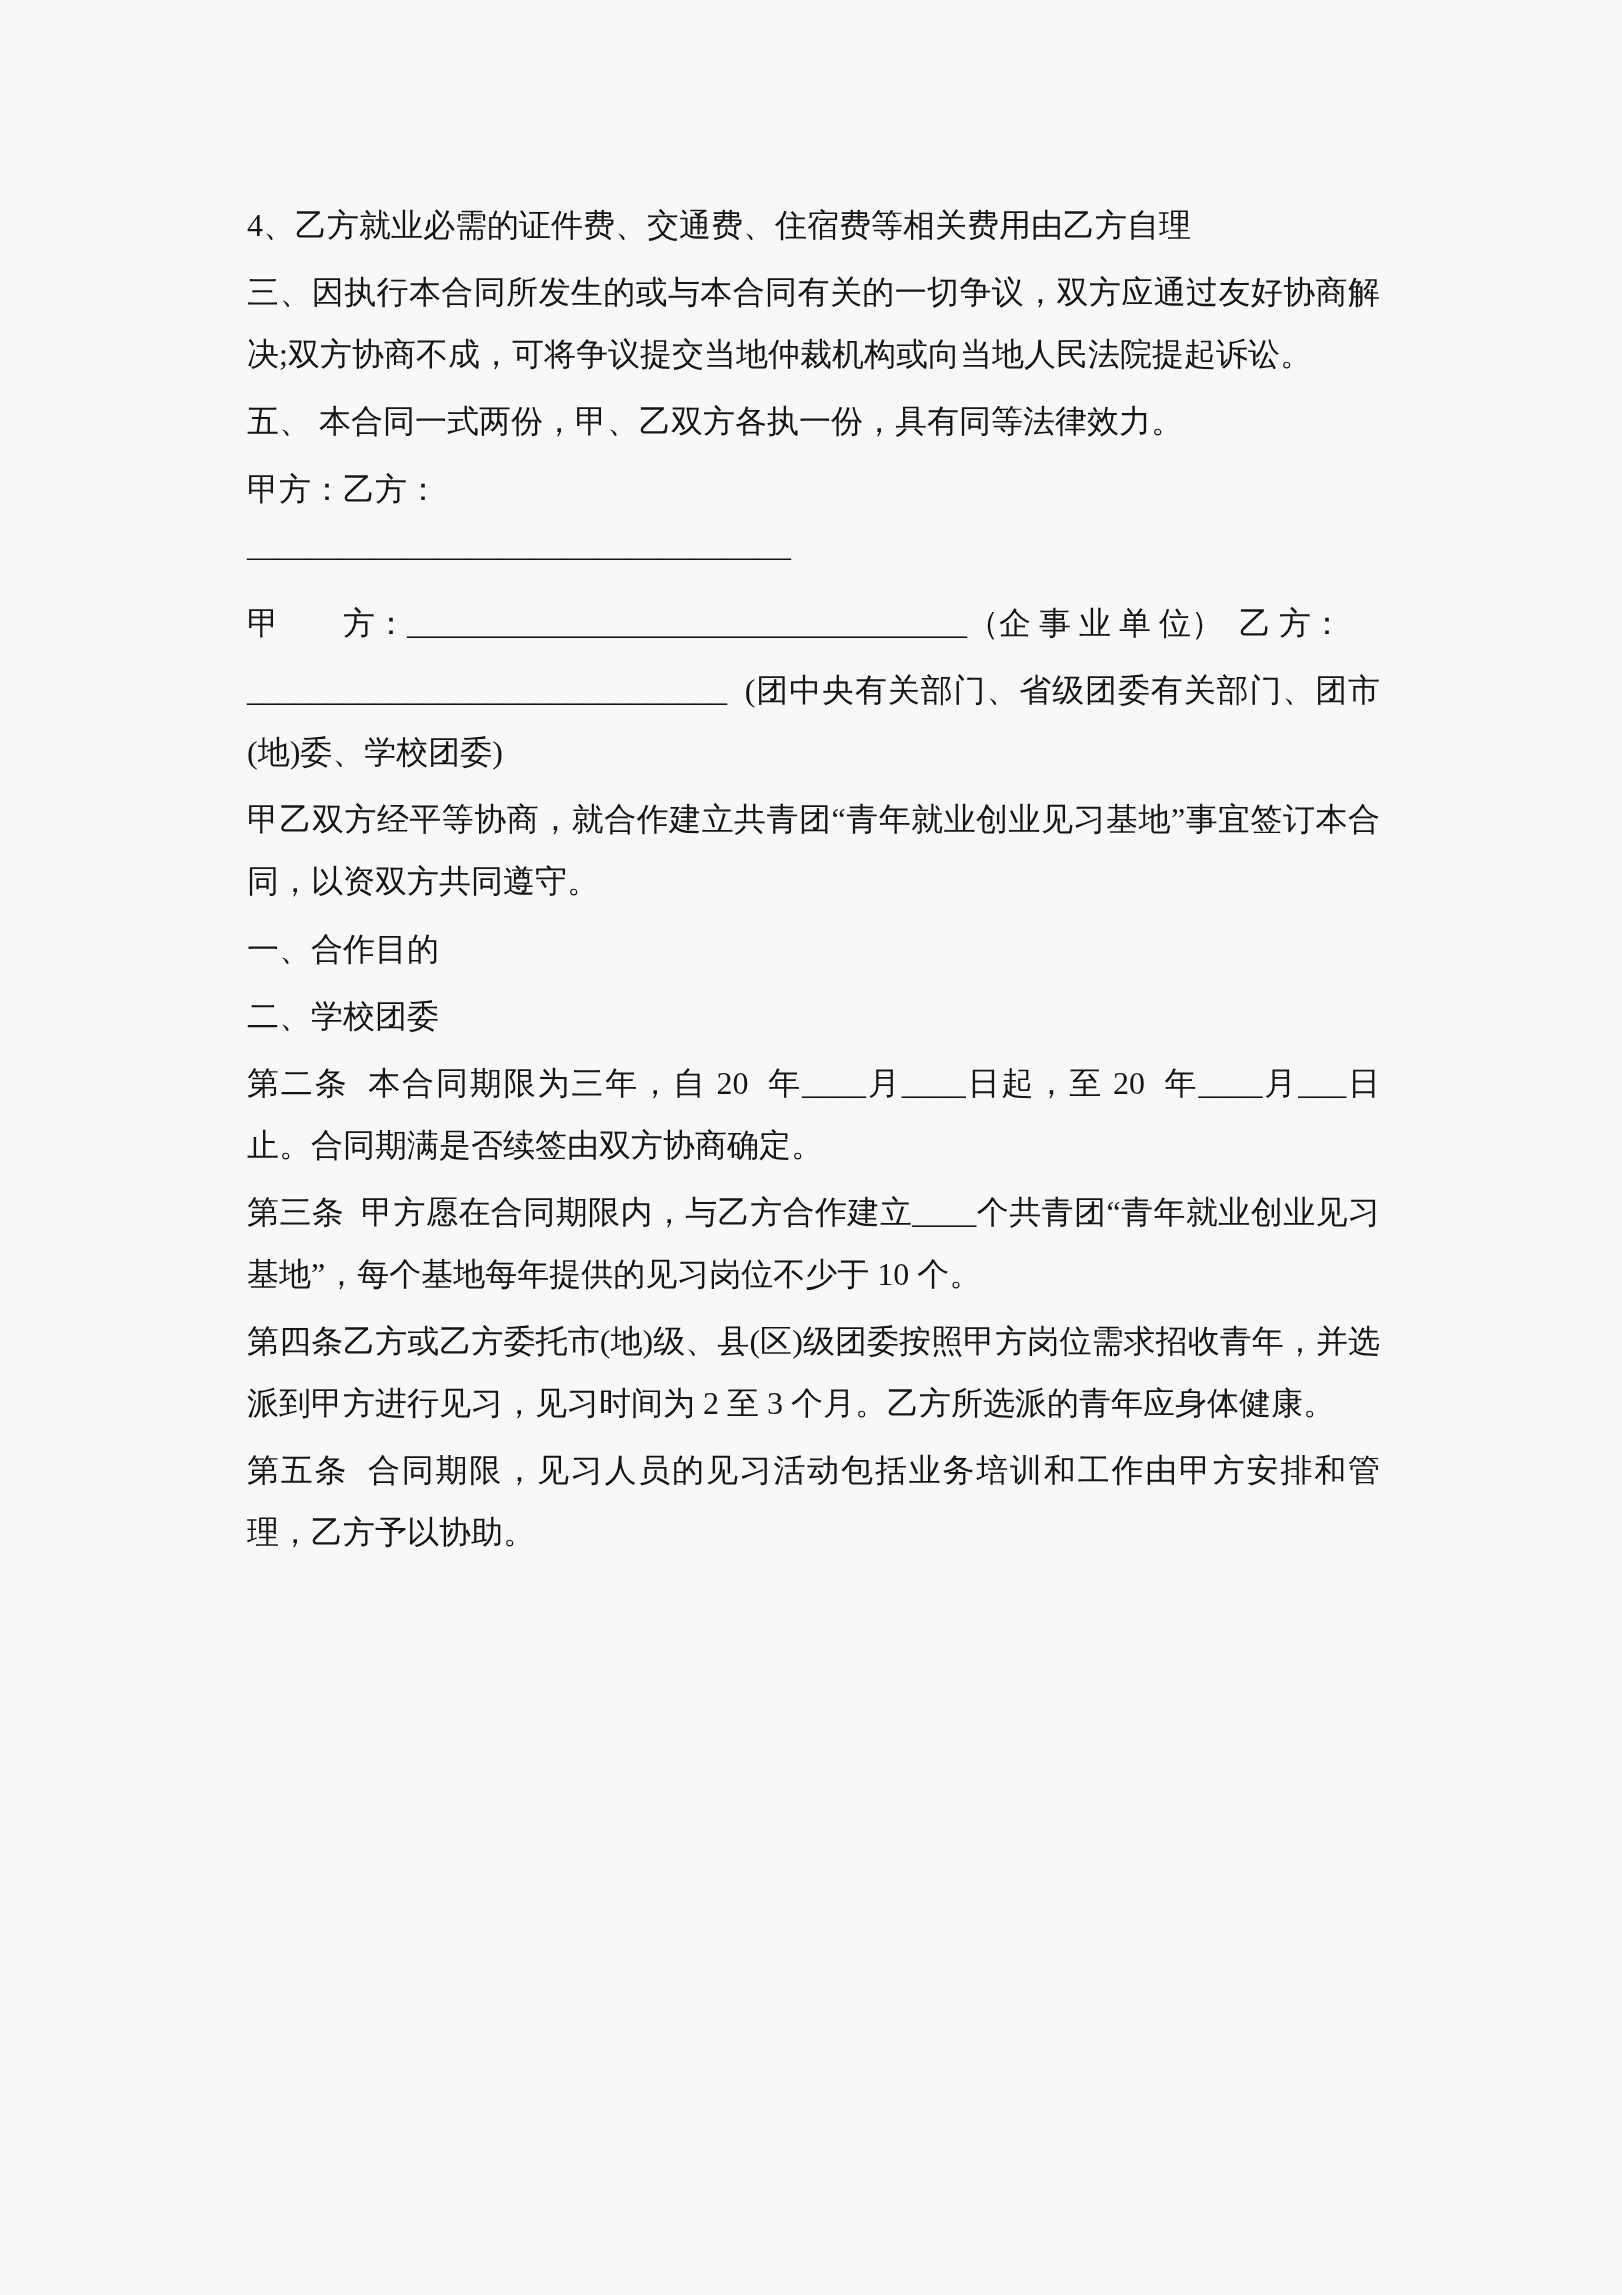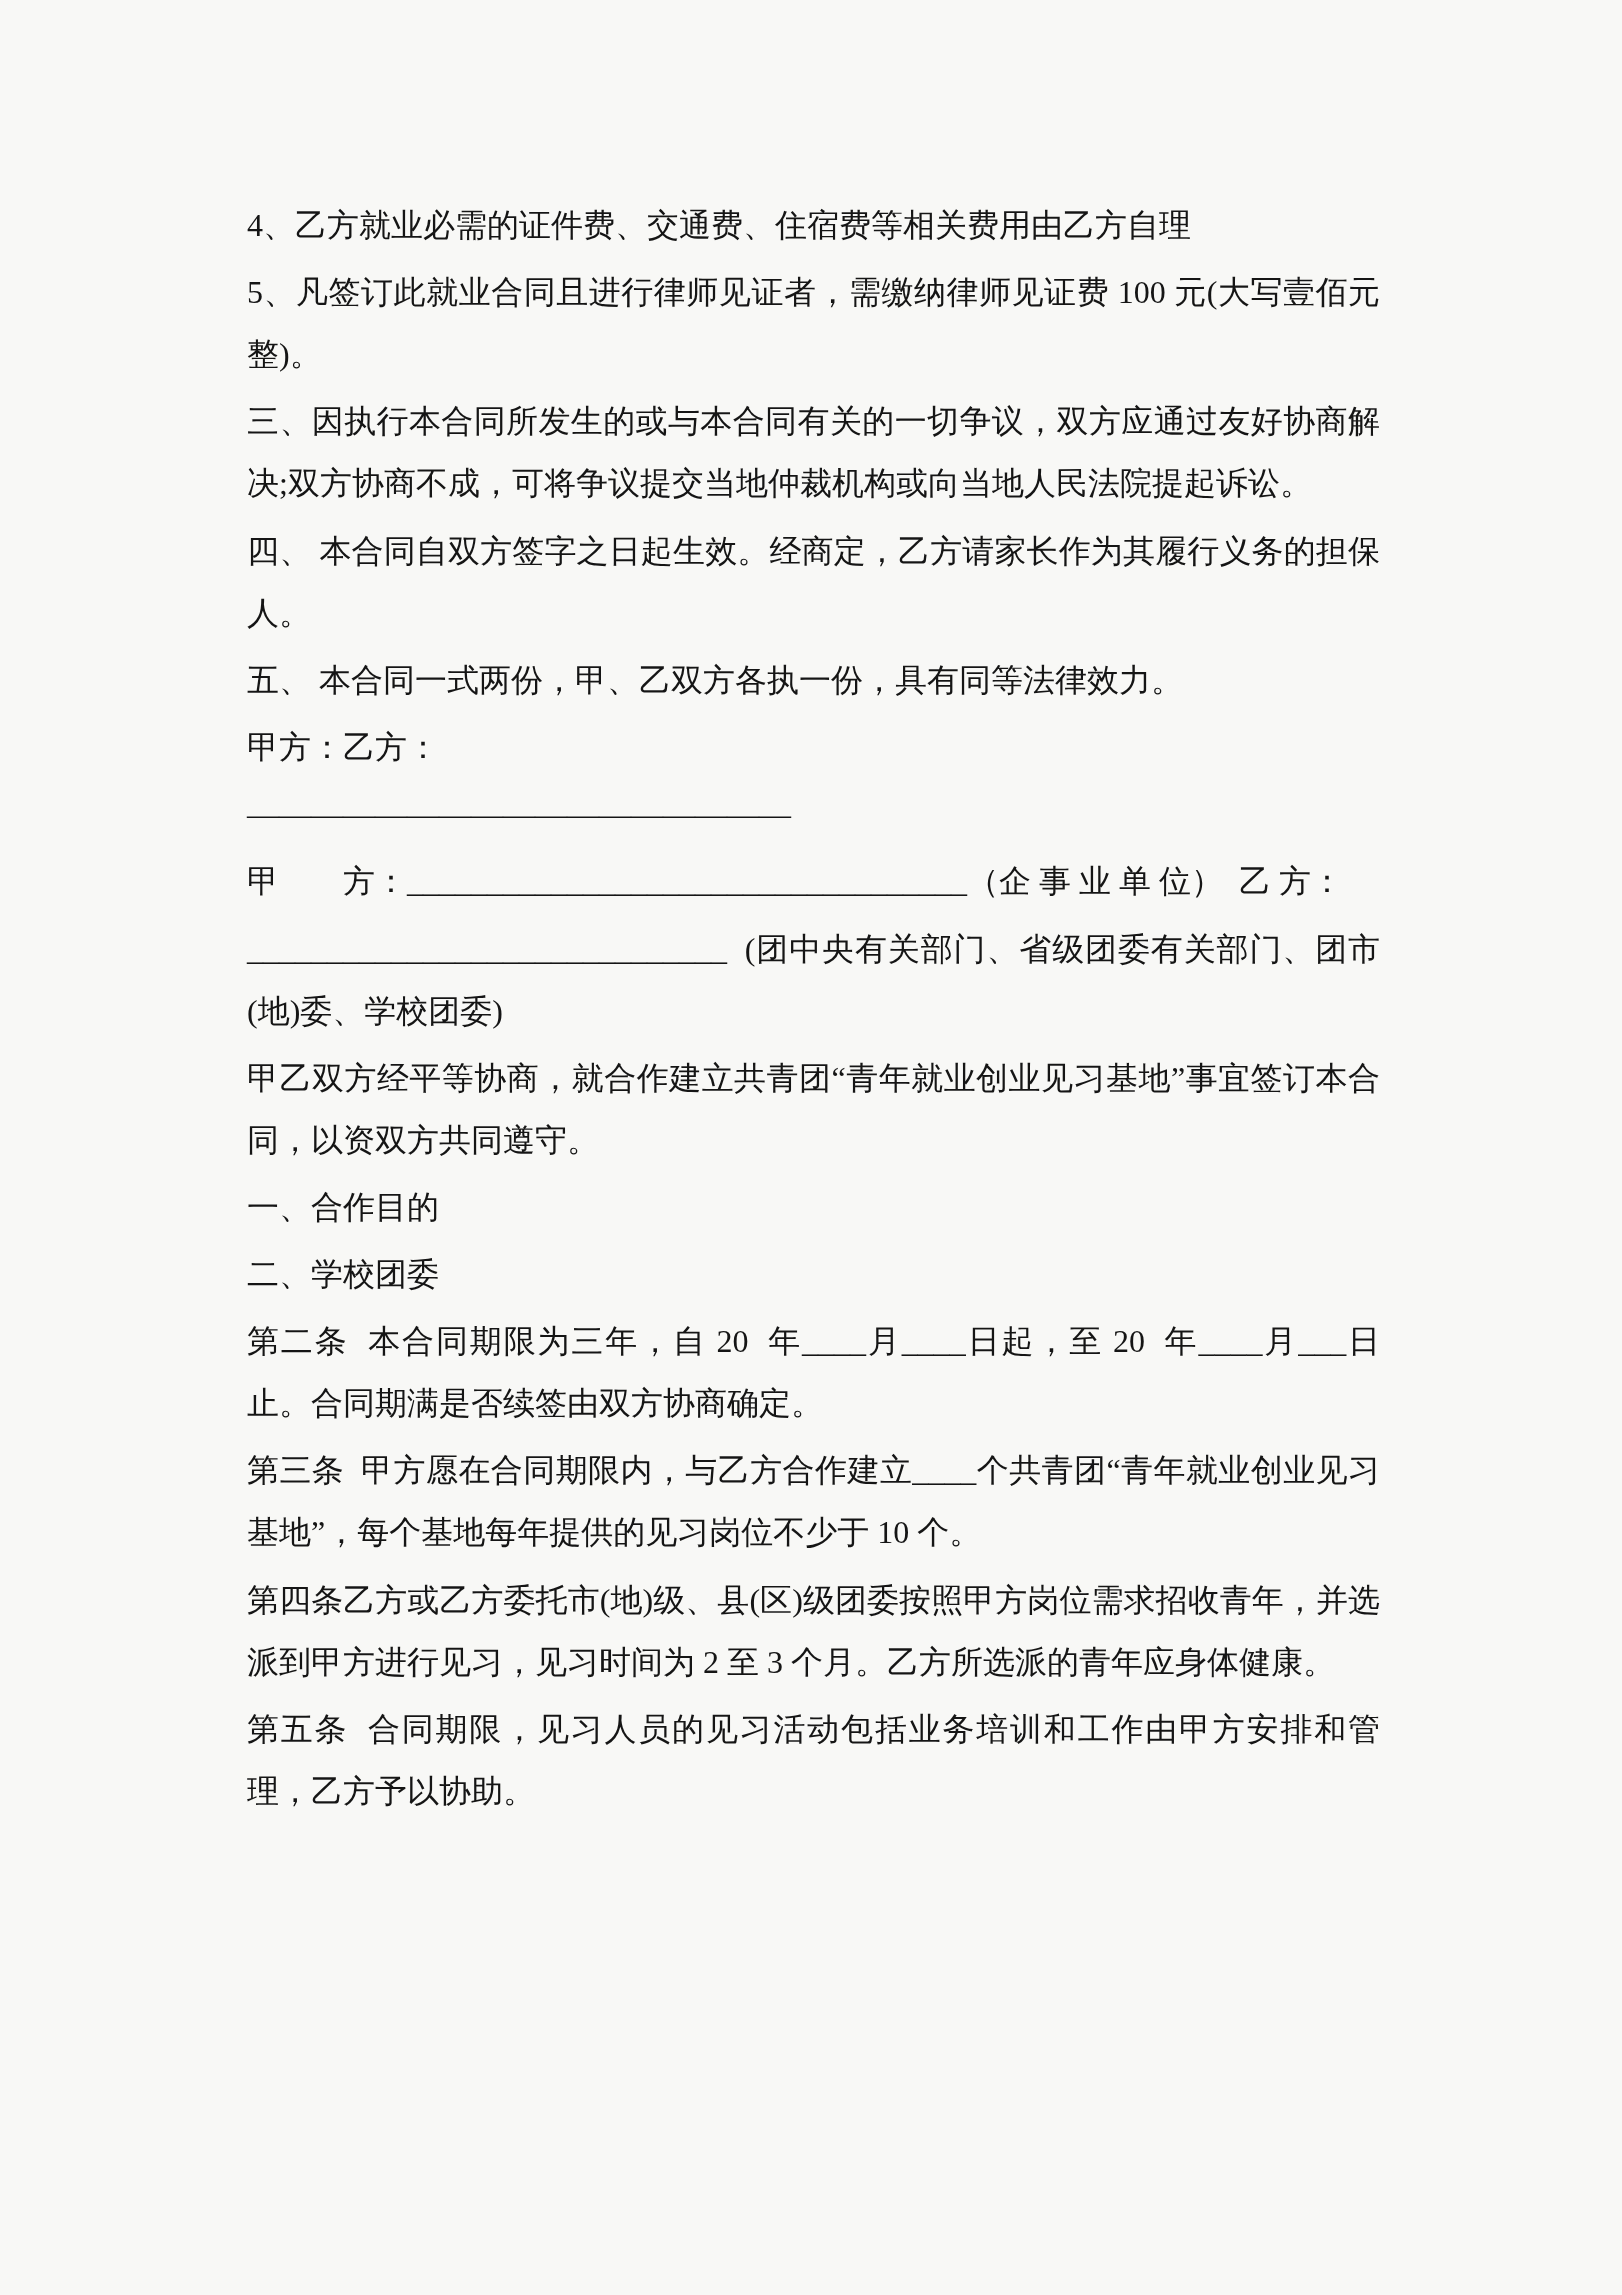--- a/index.html
+++ b/index.html
@@ -34,23 +34,21 @@
   .doc p.noj {
     text-align: left;
   }
 </style>
 </head>
 <body>
 
 <div class="page">
   <div class="doc">
     <p>4、乙方就业必需的证件费、交通费、住宿费等相关费用由乙方自理</p>
-    <p>5、凡签订此就业合同且进行律师见证者，需缴纳律师见证费 100 元(大写壹佰元整)。</p>
     <p>三、因执行本合同所发生的或与本合同有关的一切争议，双方应通过友好协商解决;双方协商不成，可将争议提交当地仲裁机构或向当地人民法院提起诉讼。</p>
-    <p>四、 本合同自双方签字之日起生效。经商定，乙方请家长作为其履行义务的担保人。</p>
     <p>五、 本合同一式两份，甲、乙双方各执一份，具有同等法律效力。</p>
     <p>甲方：乙方：</p>
     <p class="noj">—————————————————</p>
     <p>甲　　方：___________________________________（企 事 业 单 位）  乙 方：</p>
     <p>______________________________  (团中央有关部门、省级团委有关部门、团市(地)委、学校团委)</p>
     <p>甲乙双方经平等协商，就合作建立共青团“青年就业创业见习基地”事宜签订本合同，以资双方共同遵守。</p>
     <p>一、合作目的</p>
     <p>二、学校团委</p>
     <p>第二条  本合同期限为三年，自 20  年____月____日起，至 20  年____月___日止。合同期满是否续签由双方协商确定。</p>
     <p>第三条  甲方愿在合同期限内，与乙方合作建立____个共青团“青年就业创业见习基地”，每个基地每年提供的见习岗位不少于 10 个。</p>

